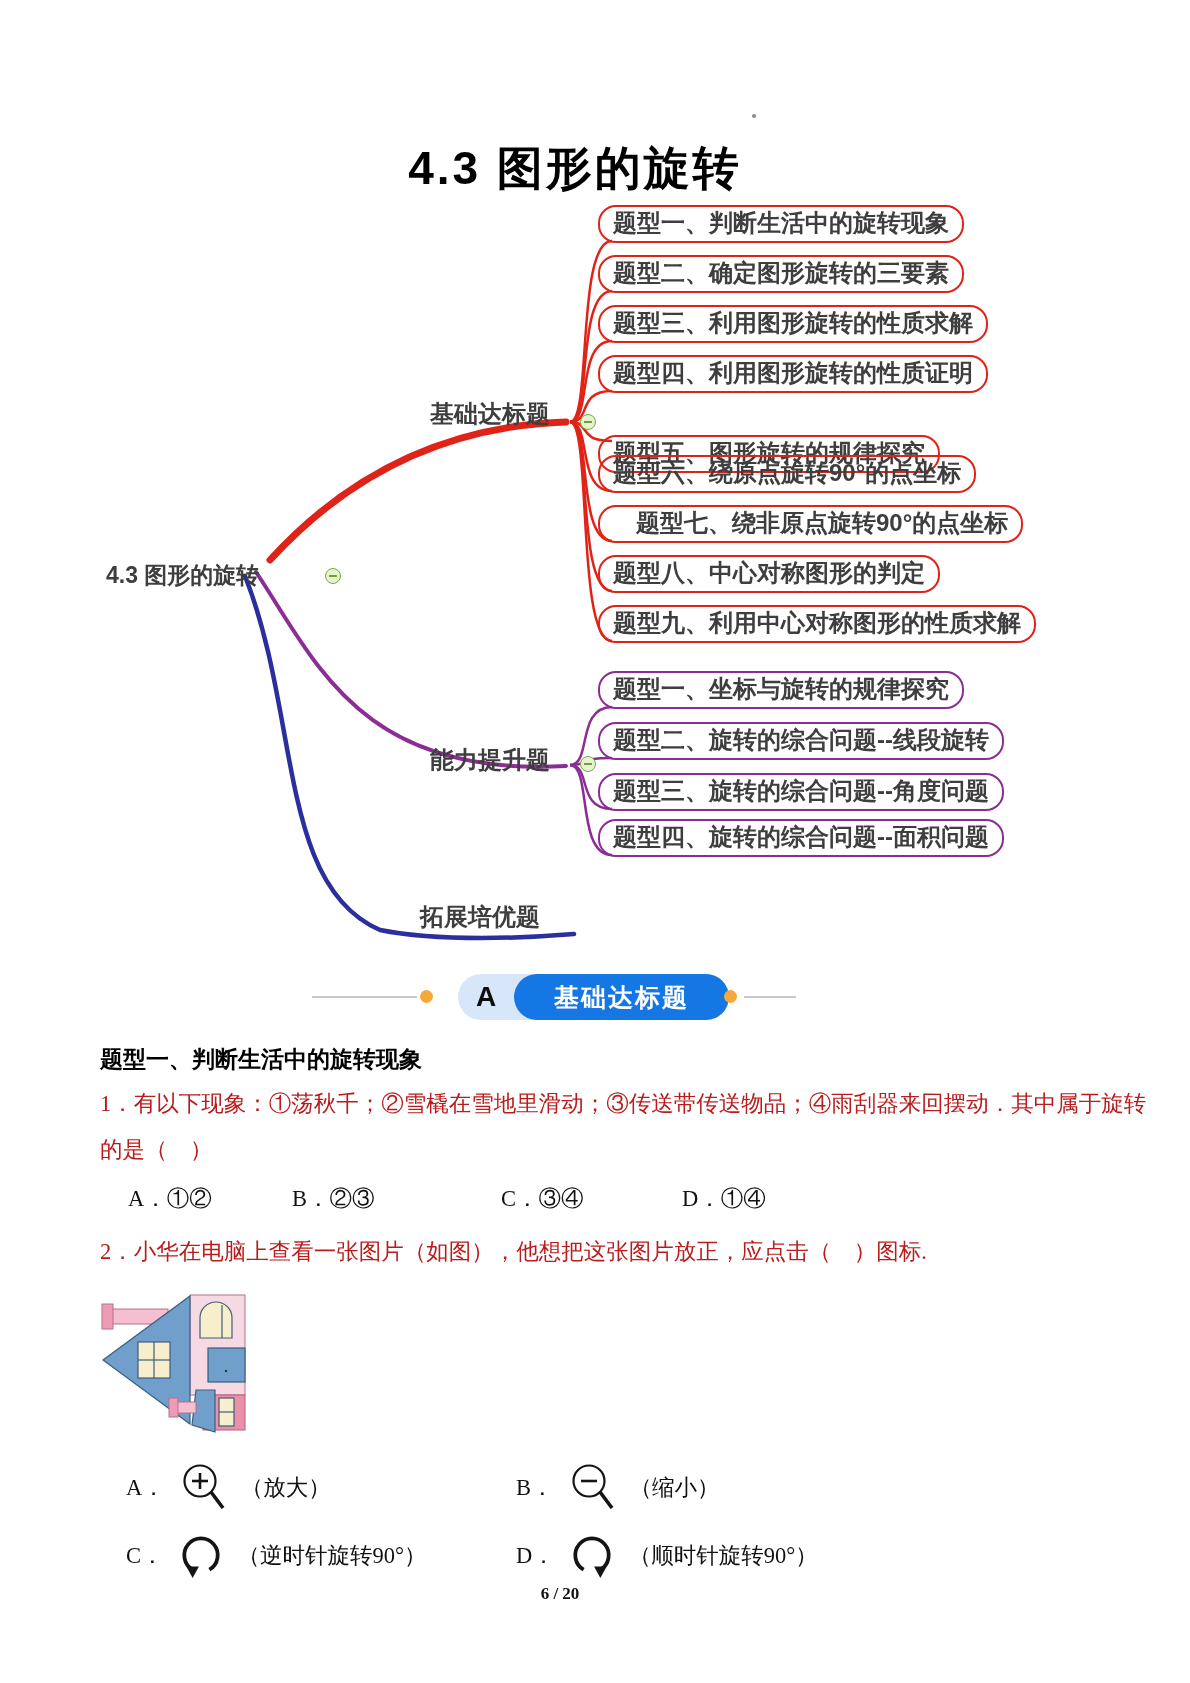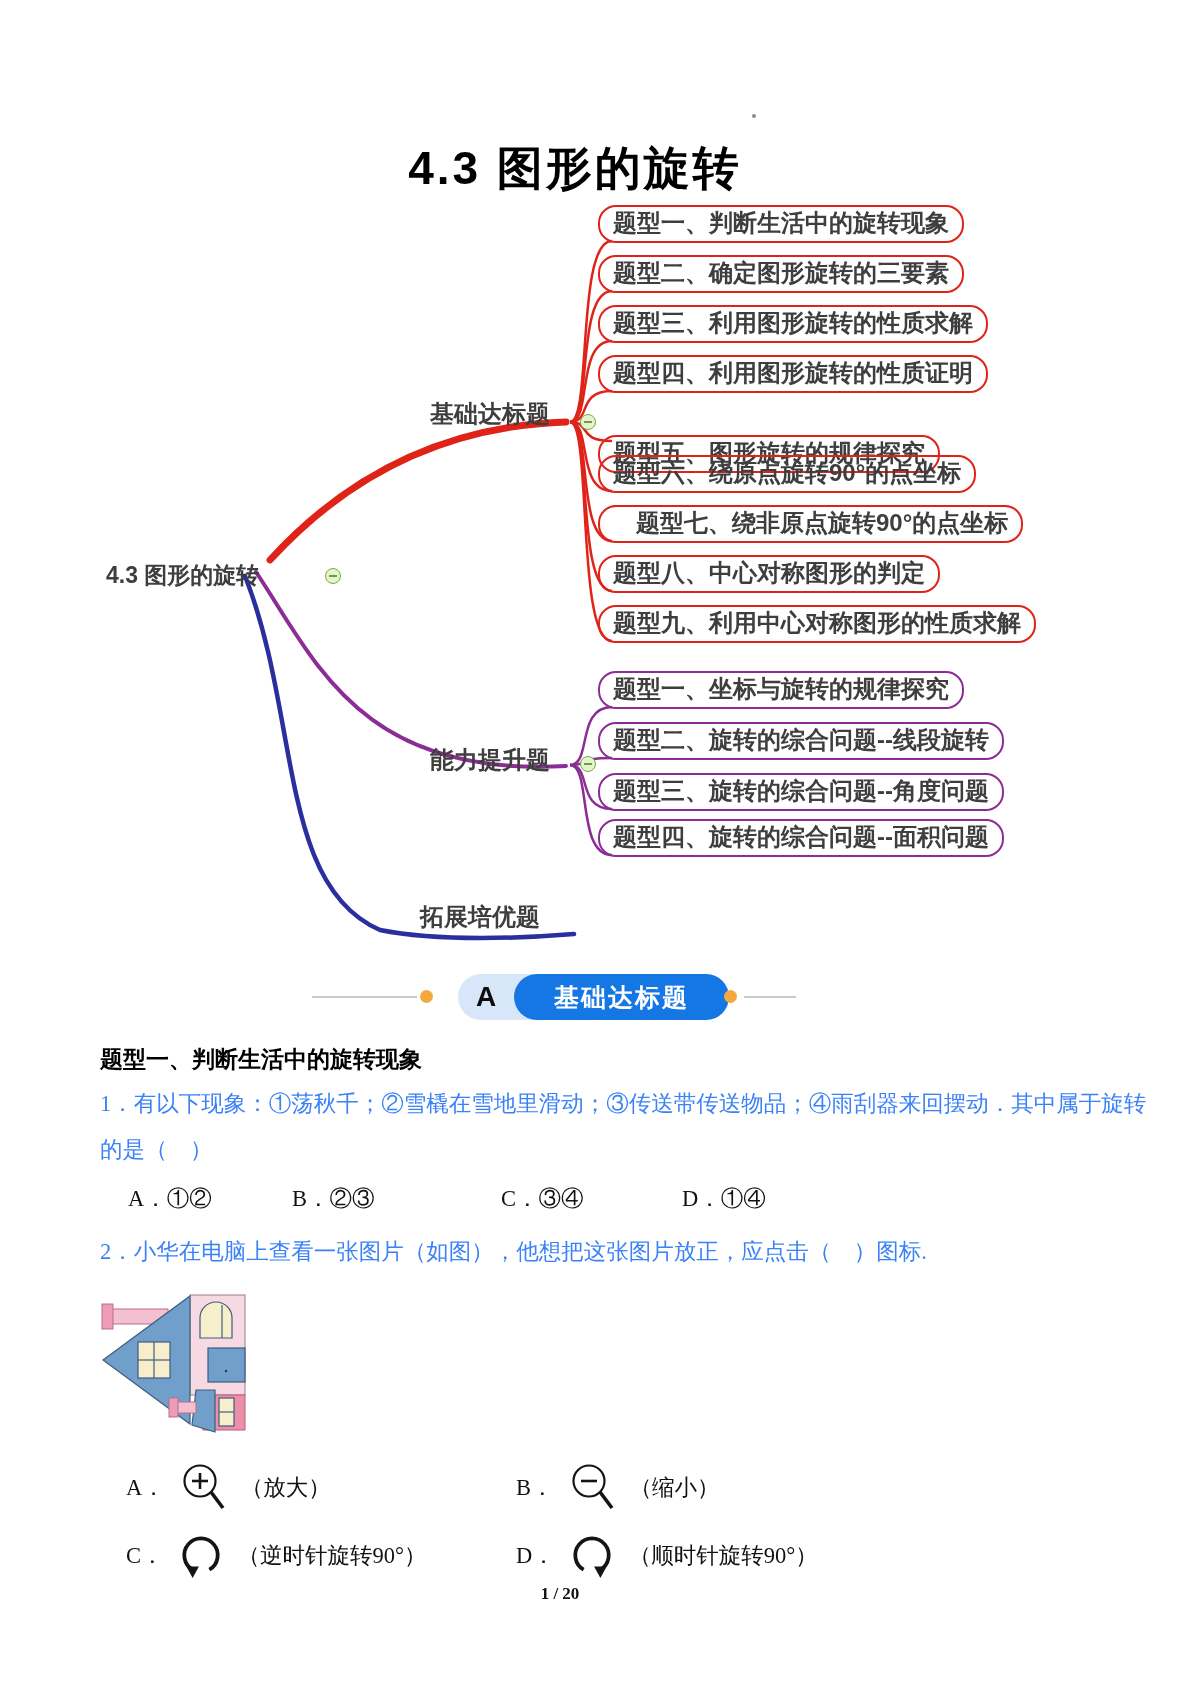--- a/index.html
+++ b/index.html
@@ -39,21 +39,21 @@
     position:absolute;left:458px;top:974px;height:46px;border-radius:23px;background:#d7e7f9;
     display:flex;align-items:center;z-index:2;
   }
   .banner-a{width:56px;text-align:center;font-size:28px;font-weight:bold;color:#0d0d0d;}
   .banner-inner{
     height:46px;border-radius:23px;background:#1577e3;color:#ffffff;font-size:25px;font-weight:bold;
     display:flex;align-items:center;padding:0 40px;letter-spacing:2px;
   }
   
   .h-topic{position:absolute;left:100px;top:1044px;font-size:23px;font-weight:bold;color:#000;}
-  .body-text{position:absolute;font-family:"Liberation Serif","DejaVu Serif",serif;font-size:22.5px;color:#3b82f6;white-space:nowrap;}
+  .body-text{position:absolute;font-family:"Liberation Serif","DejaVu Serif",serif;font-size:22.5px;color:#b91c1c;white-space:nowrap;}
   .opt-inline{position:absolute;font-family:"Liberation Serif","DejaVu Serif",serif;font-size:22.5px;color:#111;white-space:nowrap;}
   .icon-option{position:absolute;display:flex;align-items:center;gap:14px;z-index:2;}
   .icon-option .letter,.icon-option .caption{
     font-family:"Liberation Serif","DejaVu Serif",serif;font-size:22.5px;color:#111;white-space:nowrap;
   }
   .page-footer{
     position:absolute;left:0;top:1584px;width:1120px;text-align:center;
     font-family:"Liberation Serif","DejaVu Serif",serif;font-size:17px;font-weight:bold;color:#111;
   }
 </style>
@@ -205,13 +205,13 @@
 </div>
 <div class="icon-option" style="left:516px;top:1532px;">
   <span class="letter">D．</span>
   <svg width="46" height="46" viewBox="0 0 44 44">
     <path d="M14,36 A16,16 0 1 1 30,36" fill="none" stroke="#141414" stroke-width="3.6"></path>
     <polygon points="24,33 36,33 30,44" fill="#141414"></polygon>
   </svg>
   <span class="caption">（顺时针旋转90°）</span>
 </div>
 
-<div class="page-footer">1 / 20</div>
+<div class="page-footer">6 / 20</div>
 
 </body></html>

